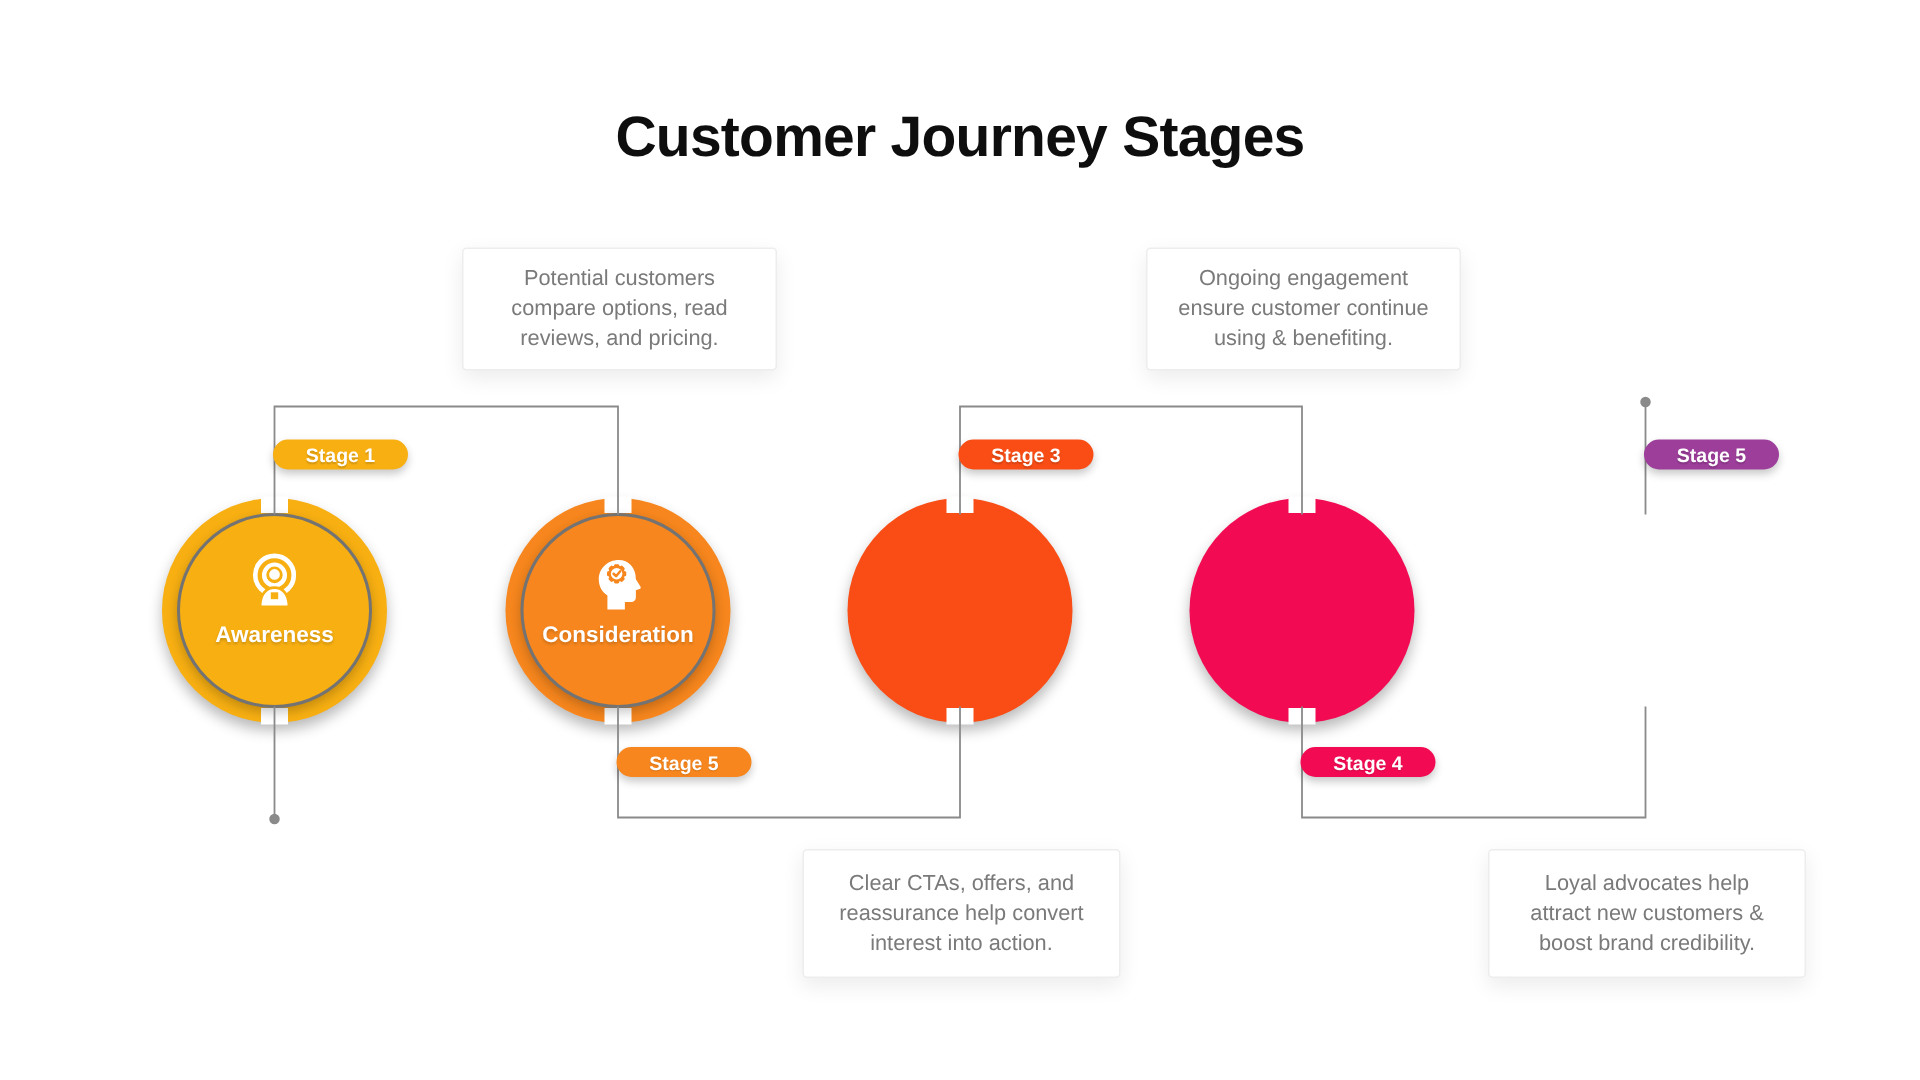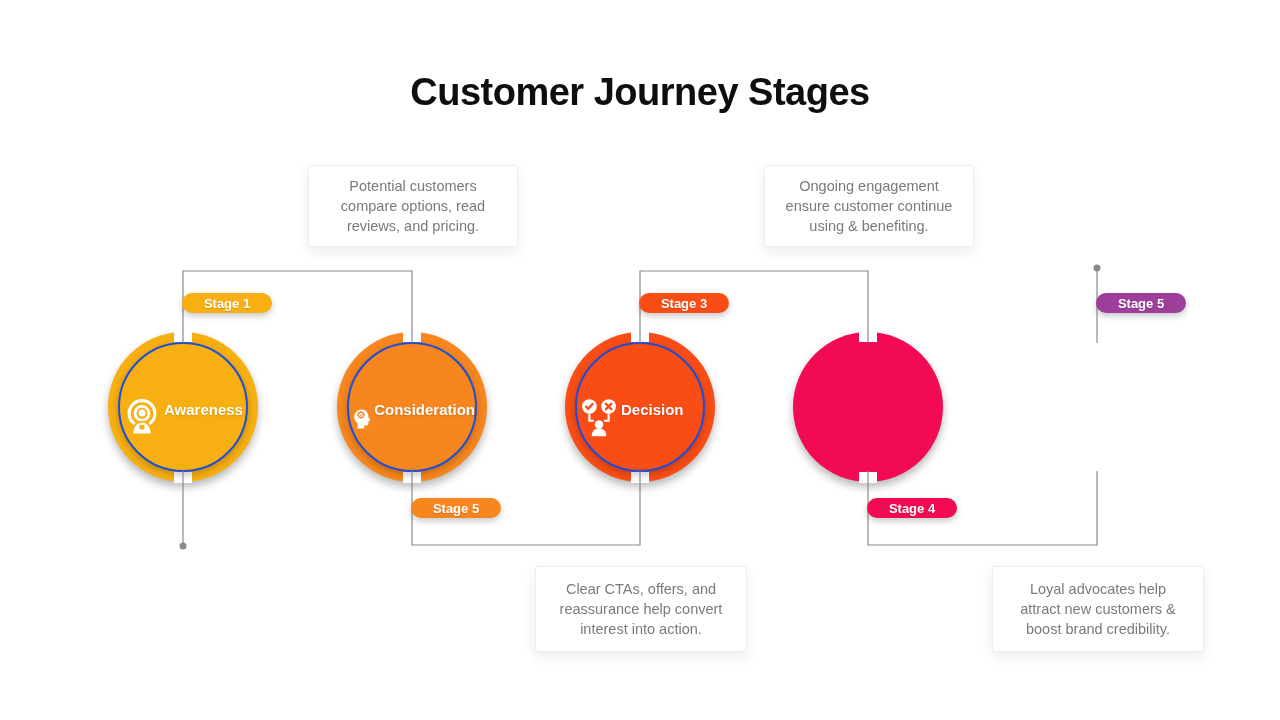--- a/index.html
+++ b/index.html
@@ -38,23 +38,23 @@
   .badge-bottom{top:208px}
   .ring{
     position:absolute;top:42px;left:0;width:150px;height:150px;border-radius:50%;
     background:var(--c);box-shadow:0 5px 9px rgba(0,0,0,0.28);z-index:2;
   }
   .notch{position:absolute;left:66px;width:18px;height:11px;background:#fff;}
   .notch-top{top:-1px}
   .notch-bottom{bottom:-1px}
   .inner{
     position:absolute;left:10px;top:10px;width:126px;height:126px;border-radius:50%;
-    background:var(--c);border:2px solid #1d4ed8;
+    background:var(--c);border:2px solid #737373;
     box-shadow:0 3px 7px rgba(0,0,0,0.22);
-    display:flex;flex-direction:row;align-items:center;box-sizing:content-box;
+    display:flex;flex-direction:column;align-items:center;box-sizing:content-box;
   }
   .icon{width:44px;height:44px;margin-top:22px;}
   .label{
     margin-top:5px;color:#ffffff;font-size:15px;font-weight:700;
     text-shadow:0 1px 2px rgba(0,0,0,0.18);
   }
   
   .connectors{position:absolute;left:0;top:0;z-index:3;pointer-events:none;}
 </style>
 </head>
@@ -127,33 +127,20 @@
         <div class="label">Consideration</div>
       </div>
     </div>
   </div>
 
   <div class="stage s2" style="--c: #F94D15;">
     <div class="badge badge-top">Stage 3</div>
     <div class="ring">
       <div class="notch notch-top"></div>
       <div class="notch notch-bottom"></div>
-      <div class="inner">
-        <svg class="icon" viewBox="0 0 48 48">
-          <circle cx="13.5" cy="11.5" r="8" fill="#fff"></circle>
-          <circle cx="34.5" cy="11.5" r="8" fill="#fff"></circle>
-          <path d="M10,11.7 l2.3,2.3 l4.6,-5.2" fill="none" stroke="var(--c)" stroke-width="2.6" stroke-linecap="round" stroke-linejoin="round"></path>
-          <path d="M31.6,8.6 l5.8,5.8 M37.4,8.6 l-5.8,5.8" fill="none" stroke="var(--c)" stroke-width="2.6" stroke-linecap="round"></path>
-          <path d="M13.5,20 V27 H18.5" fill="none" stroke="#fff" stroke-width="2.4"></path>
-          <path d="M34.5,20 V27 H29.5" fill="none" stroke="#fff" stroke-width="2.4"></path>
-          <circle cx="24" cy="31" r="4.6" fill="#fff"></circle>
-          <path d="M16,44 c0,-5.8 3.5,-8.8 8,-8.8 c4.5,0 8,3 8,8.8 z" fill="#fff"></path>
-        </svg>
-        <div class="label">Decision</div>
-      </div>
     </div>
   </div>
 
   <div class="stage s3" style="--c: #F20B53;">
     <div class="badge badge-bottom">Stage 4</div>
     <div class="ring">
       <div class="notch notch-top"></div>
       <div class="notch notch-bottom"></div>
     </div>
   </div>

